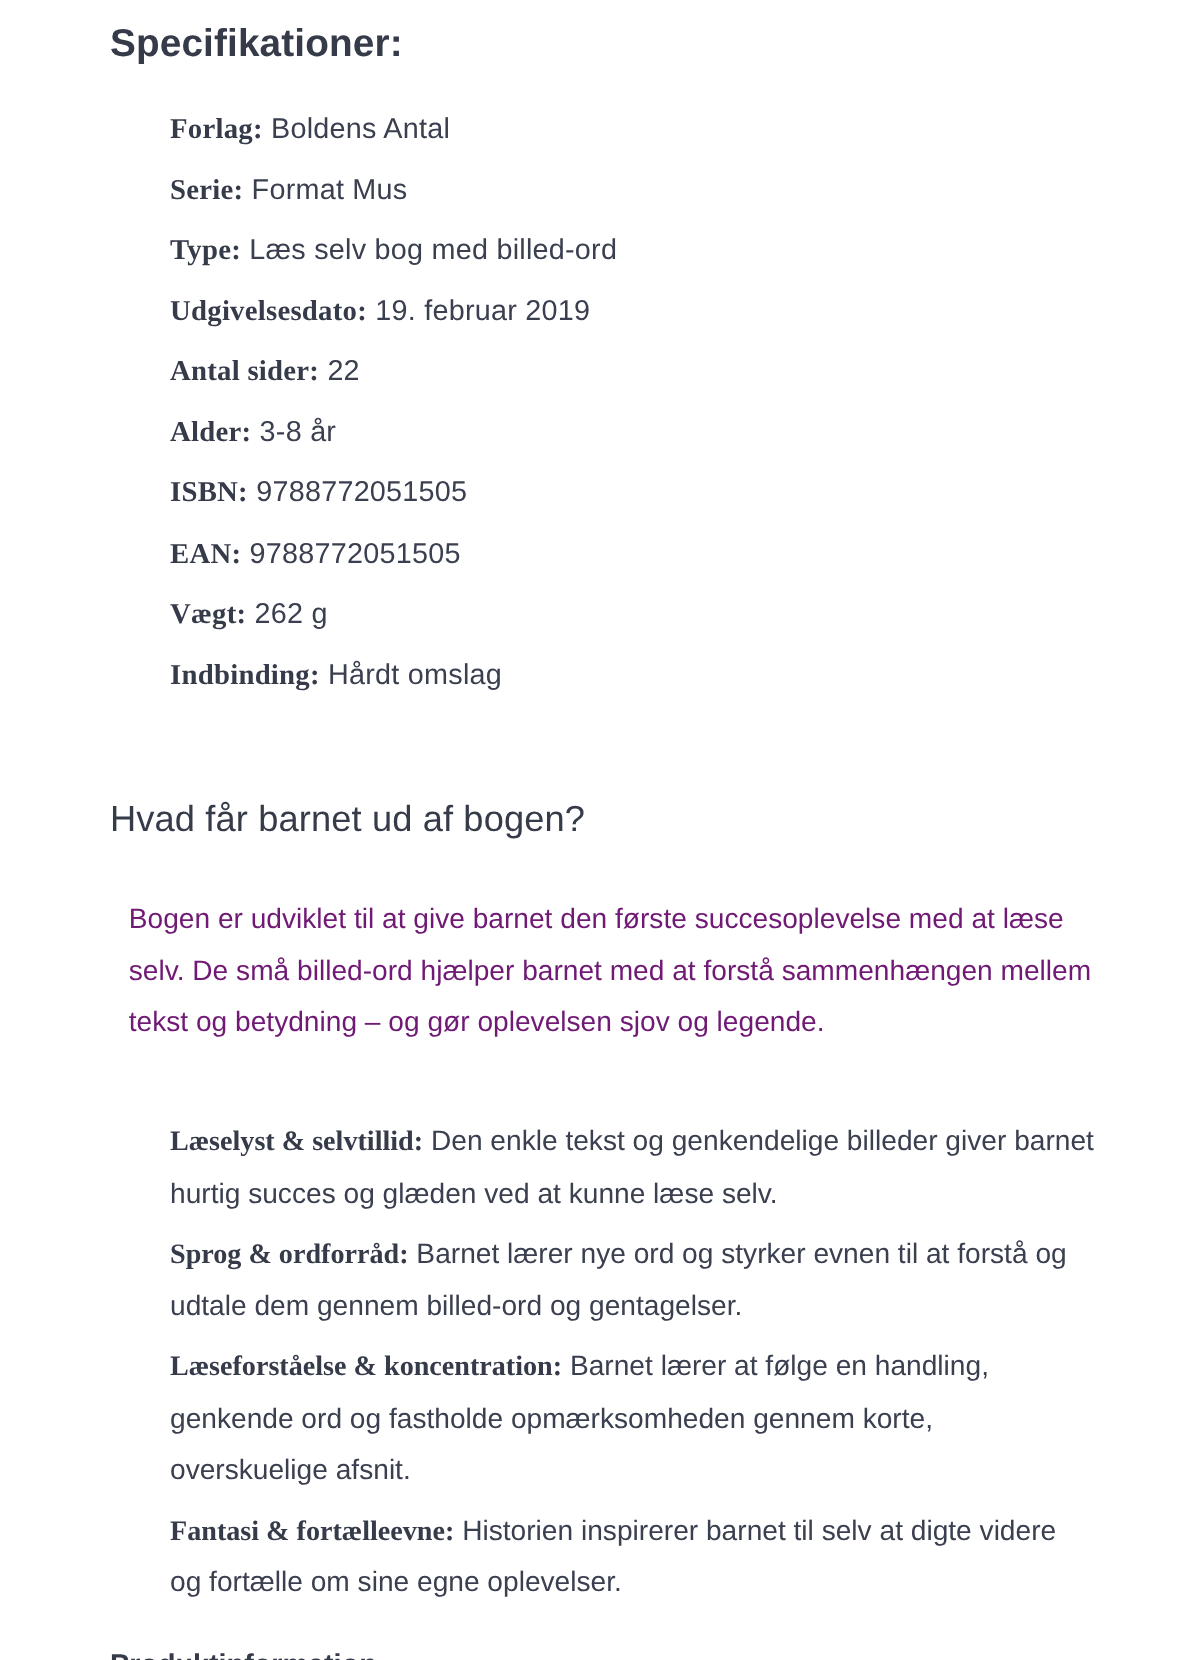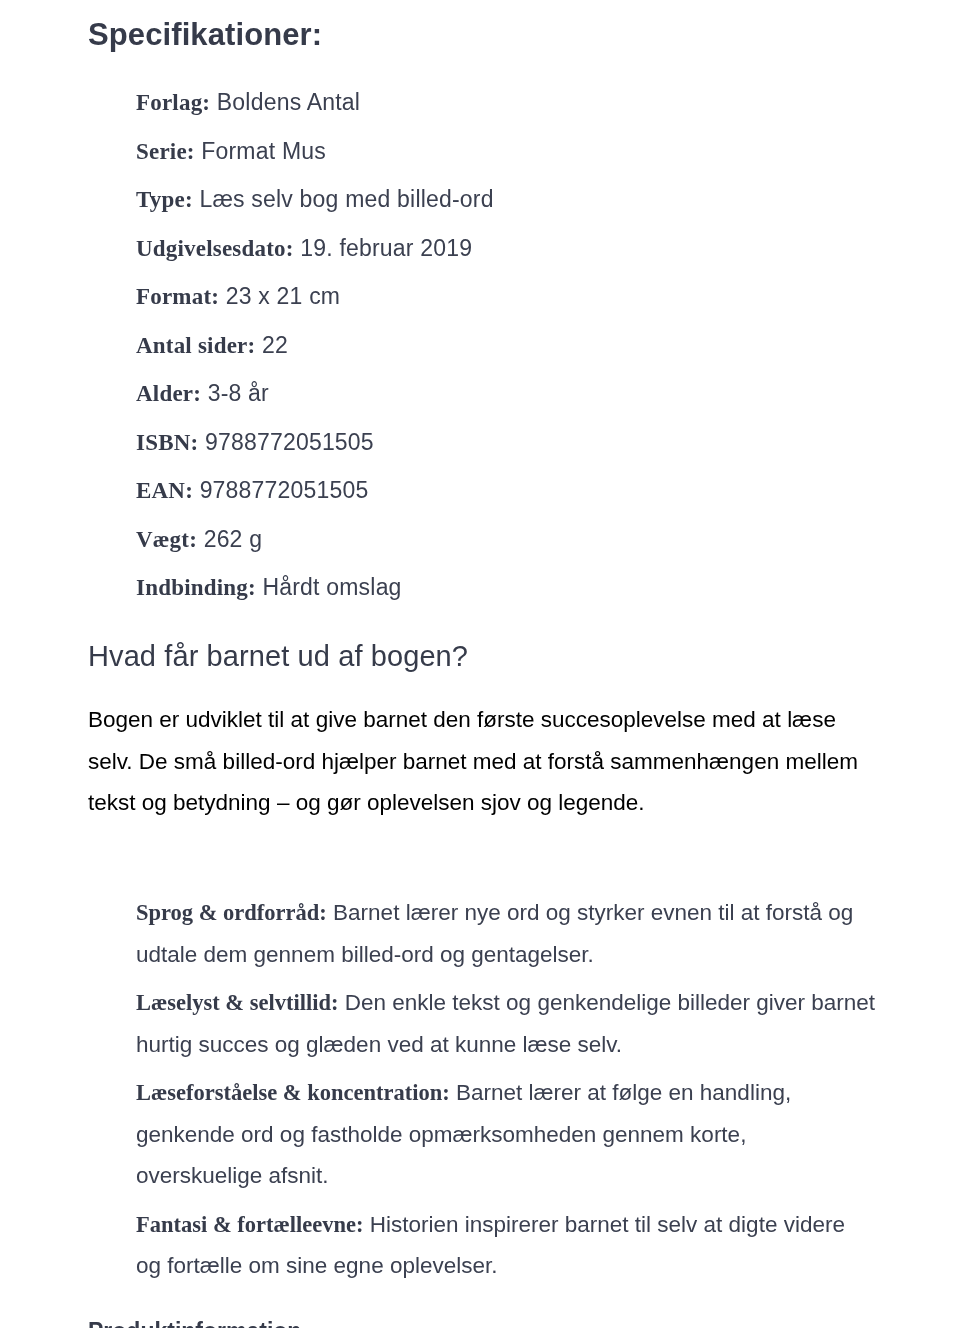--- a/index.html
+++ b/index.html
@@ -62,24 +62,24 @@
       font-size: 29px;
       font-weight: normal;
       color: #363b4a;
       letter-spacing: 0.1px;
     }
     .intro {
       position: absolute;
       left: 0;
       top: 699px;
       width: 790px;
-      margin: 0;
+      margin: 15px;
       font-size: 22.5px;
       line-height: 41.5px;
-      color: #000000;
+      color: #701a75;
     }
     .benefits {
       position: absolute;
       left: 48px;
       top: 892px;
       width: 740px;
       margin: 0;
       padding: 0;
       list-style: none;
     }
@@ -105,35 +105,34 @@
 
 <div class="content">
 
   <h3 class="spec-title">Specifikationer:</h3>
 
   <ul class="spec-list">
     <li class="spec-item"><span class="b">Forlag:</span> <span class="v">Boldens Antal</span></li>
     <li class="spec-item"><span class="b">Serie:</span> <span class="v">Format Mus</span></li>
     <li class="spec-item"><span class="b">Type:</span> <span class="v">Læs selv bog med billed-ord</span></li>
     <li class="spec-item"><span class="b">Udgivelsesdato:</span> <span class="v">19. februar 2019</span></li>
-    <li class="spec-item"><span class="b">Format:</span> <span class="v">23 x 21 cm</span></li>
     <li class="spec-item"><span class="b">Antal sider:</span> <span class="v">22</span></li>
     <li class="spec-item"><span class="b">Alder:</span> <span class="v">3-8 år</span></li>
     <li class="spec-item"><span class="b">ISBN:</span> <span class="v">9788772051505</span></li>
     <li class="spec-item"><span class="b">EAN:</span> <span class="v">9788772051505</span></li>
     <li class="spec-item"><span class="b">Vægt:</span> <span class="v">262 g</span></li>
     <li class="spec-item"><span class="b">Indbinding:</span> <span class="v">Hårdt omslag</span></li>
   </ul>
 
   <h2 class="section-heading">Hvad får barnet ud af bogen?</h2>
 
   <p class="intro">Bogen er udviklet til at give barnet den første succesoplevelse med at læse selv. De små billed-ord hjælper barnet med at forstå sammenhængen mellem tekst og betydning – og gør oplevelsen sjov og legende.</p>
 
   <ul class="benefits">
+    <li class="benefit"><span class="b">Læselyst &amp; selvtillid:</span> <span>Den enkle tekst og genkendelige billeder giver barnet hurtig succes og glæden ved at kunne læse selv.</span></li>
     <li class="benefit"><span class="b">Sprog &amp; ordforråd:</span> <span>Barnet lærer nye ord og styrker evnen til at forstå og udtale dem gennem billed-ord og gentagelser.</span></li>
-    <li class="benefit"><span class="b">Læselyst &amp; selvtillid:</span> <span>Den enkle tekst og genkendelige billeder giver barnet hurtig succes og glæden ved at kunne læse selv.</span></li>
     <li class="benefit"><span class="b">Læseforståelse &amp; koncentration:</span> <span>Barnet lærer at følge en handling, genkende ord og fastholde opmærksomheden gennem korte, overskuelige afsnit.</span></li>
     <li class="benefit"><span class="b">Fantasi &amp; fortælleevne:</span> <span>Historien inspirerer barnet til selv at digte videre og fortælle om sine egne oplevelser.</span></li>
   </ul>
 
   <h3 class="cut-heading">Produktinformation</h3>
 
 </div>
 
 </body></html>

